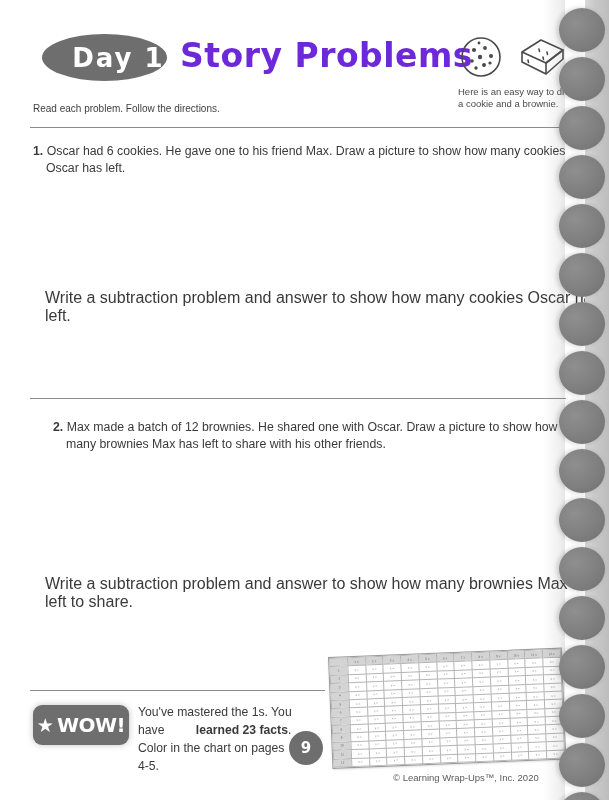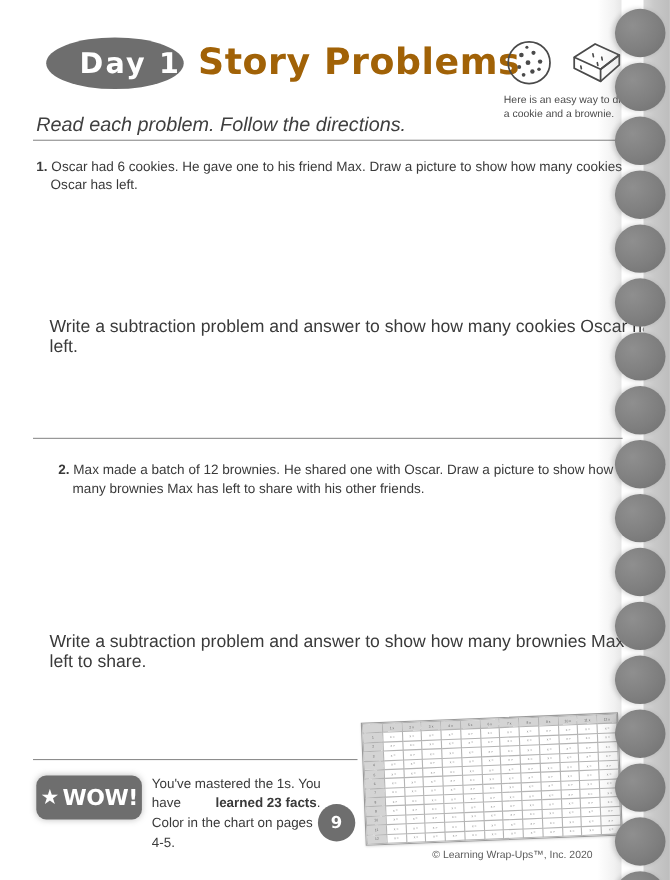--- a/index.html
+++ b/index.html
@@ -81,21 +81,21 @@
     letter-spacing: 2px;
     font-family: "DejaVu Sans", sans-serif;
     margin-left: 28px;
   }
   .page-title {
     position: absolute;
     left: 180px;
     top: 36px;
     font-size: 33px;
     font-weight: bold;
-    color: #a16207;
+    color: #6d28d9;
     font-family: "DejaVu Sans", sans-serif;
     letter-spacing: 0.5px;
   }
 
   
   .illus {
     position: absolute;
     left: 458px;
     top: 30px;
     width: 120px;
@@ -120,23 +120,22 @@
     left: 30px;
     height: 1px;
     background: #8d8d8d;
   }
 
   
   .instructions {
     position: absolute;
     left: 33px;
     top: 103px;
-    font-size: 18px;
+    font-size: 10px;
     color: #3f3f3f;
-    font-style: italic;
   }
   .problem {
     position: absolute;
     left: 33px;
     width: 533px;
   }
   .problem .ptext {
     font-size: 12.3px;
     line-height: 16.5px;
     color: #3a3a3a;

